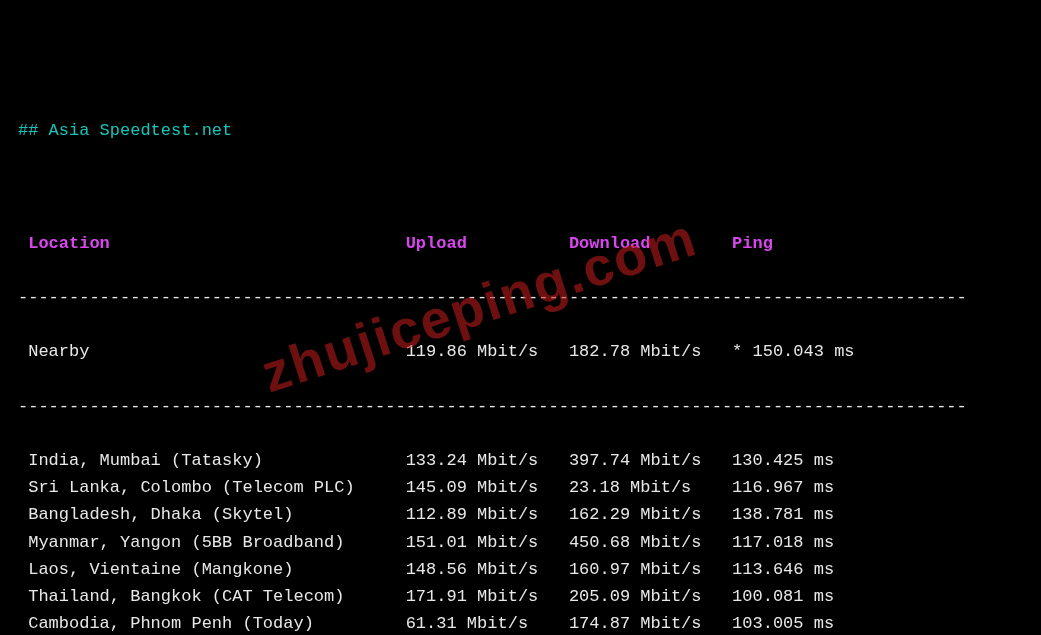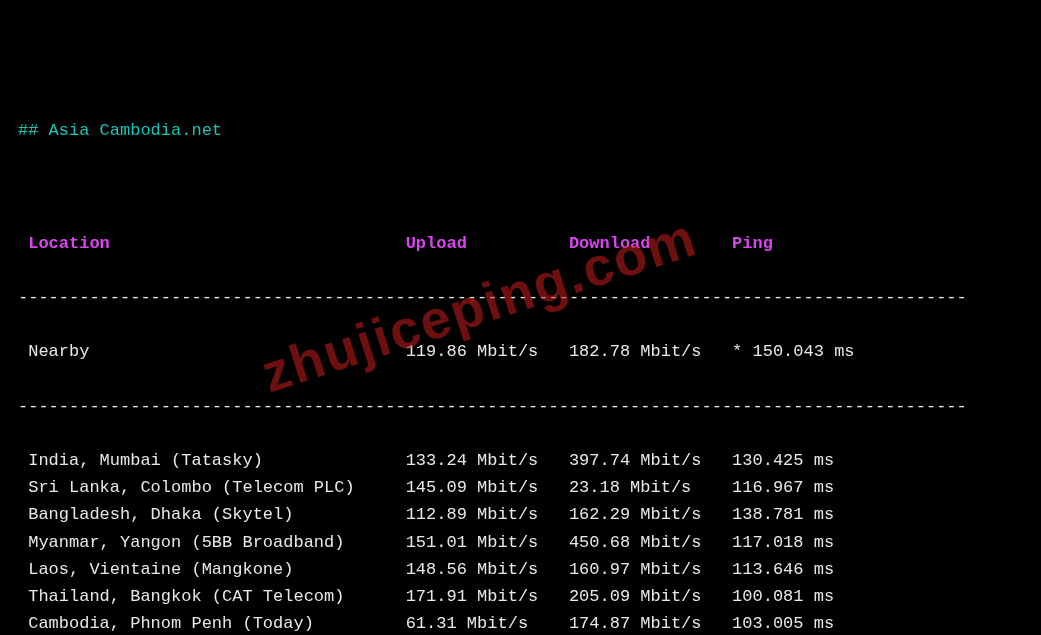--- a/index.html
+++ b/index.html
@@ -47,21 +47,21 @@
       pointer-events: none;
       letter-spacing: 2px;
       white-space: nowrap;
     }
   </style>
 </head>
 <body>
 
 
 
-<div class="title">## Asia Cambodia.net</div>
+<div class="title">## Asia Speedtest.net</div>
 <div> </div>
 <div class="header-row" id="header-row"> Location                             Upload          Download        Ping</div>
 <div class="divider">---------------------------------------------------------------------------------------------</div>
 <div class="row" id="nearby-row"> Nearby                               119.86 Mbit/s   182.78 Mbit/s   * 150.043 ms</div>
 <div class="divider">---------------------------------------------------------------------------------------------</div>
 <div id="rows-container"><div class="row"> India, Mumbai (Tatasky)              133.24 Mbit/s   397.74 Mbit/s   130.425 ms</div><div class="row"> Sri Lanka, Colombo (Telecom PLC)     145.09 Mbit/s   23.18 Mbit/s    116.967 ms</div><div class="row"> Bangladesh, Dhaka (Skytel)           112.89 Mbit/s   162.29 Mbit/s   138.781 ms</div><div class="row"> Myanmar, Yangon (5BB Broadband)      151.01 Mbit/s   450.68 Mbit/s   117.018 ms</div><div class="row"> Laos, Vientaine (Mangkone)           148.56 Mbit/s   160.97 Mbit/s   113.646 ms</div><div class="row"> Thailand, Bangkok (CAT Telecom)      171.91 Mbit/s   205.09 Mbit/s   100.081 ms</div><div class="row"> Cambodia, Phnom Penh (Today)         61.31 Mbit/s    174.87 Mbit/s   103.005 ms</div></div>
 
 
 <div class="watermark">zhujiceping.com</div>
 

